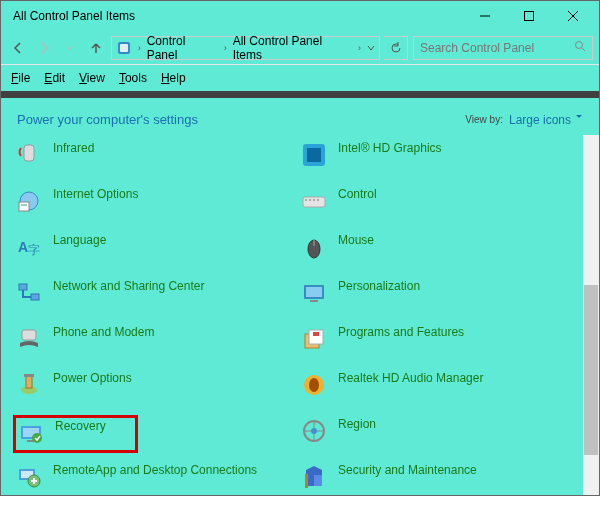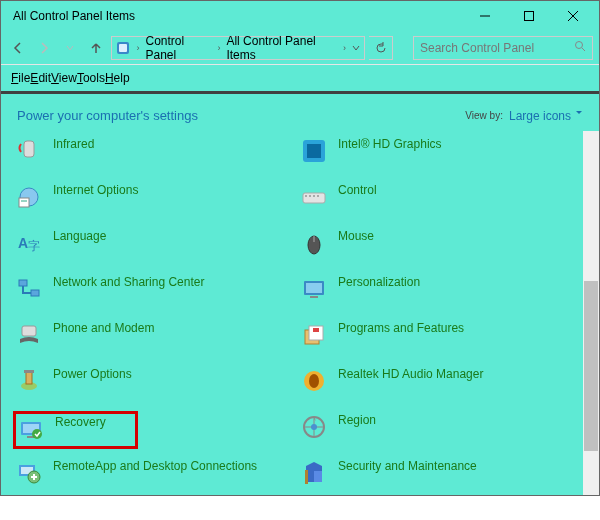--- a/index.html
+++ b/index.html
@@ -13,23 +13,23 @@
   .navbar { display:flex; align-items:center; height:34px; padding:0 6px; gap:4px; border-bottom:1px solid #e6e6e6;}
   .navbtn { width:22px; height:22px; display:flex; align-items:center; justify-content:center; }
   .navbtn svg { stroke:#555; fill:none; }
   .navbtn.dis svg { stroke:#bbb; }
   .addrbox { flex:1; display:flex; align-items:center; height:24px; border:1px solid #ccc; padding:0 4px; gap:6px;}
   .addr-icon { width:16px; height:16px; display:flex; align-items:center; justify-content:center;}
   .addr-path { display:flex; align-items:center; gap:4px; font-size:12px; }
   .addr-sep { font-size:9px; color:#555;}
   .addr-drop { margin-left:auto; }
   .refresh { width:24px; height:24px; border:1px solid #ccc; border-left:none;display:flex; align-items:center; justify-content:center;}
-  .searchbox { width:180px; height:24px; border:1px solid #ccc; display:flex; align-items:center; padding:0 6px; color:#777; margin-left:16px;}
+  .searchbox { width:180px; height:24px; border:1px solid #ccc; display:flex; align-items:center; padding:0 6px; color:#777; margin-left:1px;}
   .searchbox .ph { flex:1; font-size:12px; }
-  .menubar { display:flex; gap:0; padding:6px 10px; font-size:12px; border-bottom:3px solid #404040;}
+  .menubar { display:flex; gap:14px; padding:6px 10px; font-size:12px; border-bottom:7px solid #404040;}
   .menubar span u { text-decoration: underline; }
   .header { display:flex; align-items:center; padding:14px 16px 8px 16px; }
   .header .htxt { color:#1a6fb0; font-size:13px; flex:1; }
   .header .vbLabel { color:#444; font-size:10px; margin-right:6px;}
   .header .vbVal { color:#1a6fb0; font-size:12px; display:flex; align-items:flex-start; gap:4px;}
   .content { flex:1; overflow:hidden; position:relative; }
   .grid { display:grid; grid-template-columns: 1fr 1fr; padding:6px 18px 6px 14px; row-gap:12px; column-gap:4px;}
   .item { display:flex; align-items:flex-start; gap:10px; height:34px; }
   .item .lbl { color:#1a7a1a; font-size:12px; line-height:1.2;}
   .item.hl { outline:3px solid #d40000; outline-offset:-1px; padding:2px 30px 2px 2px; width:fit-content;}

